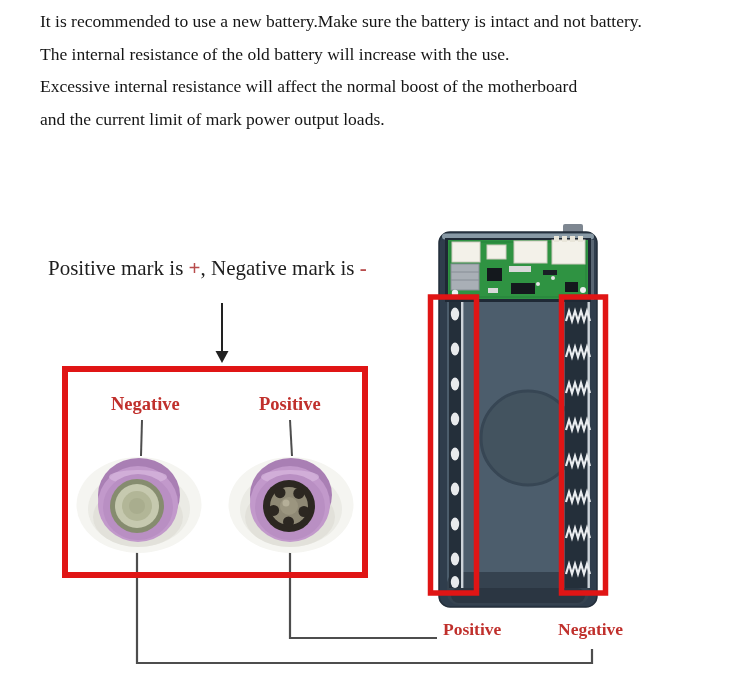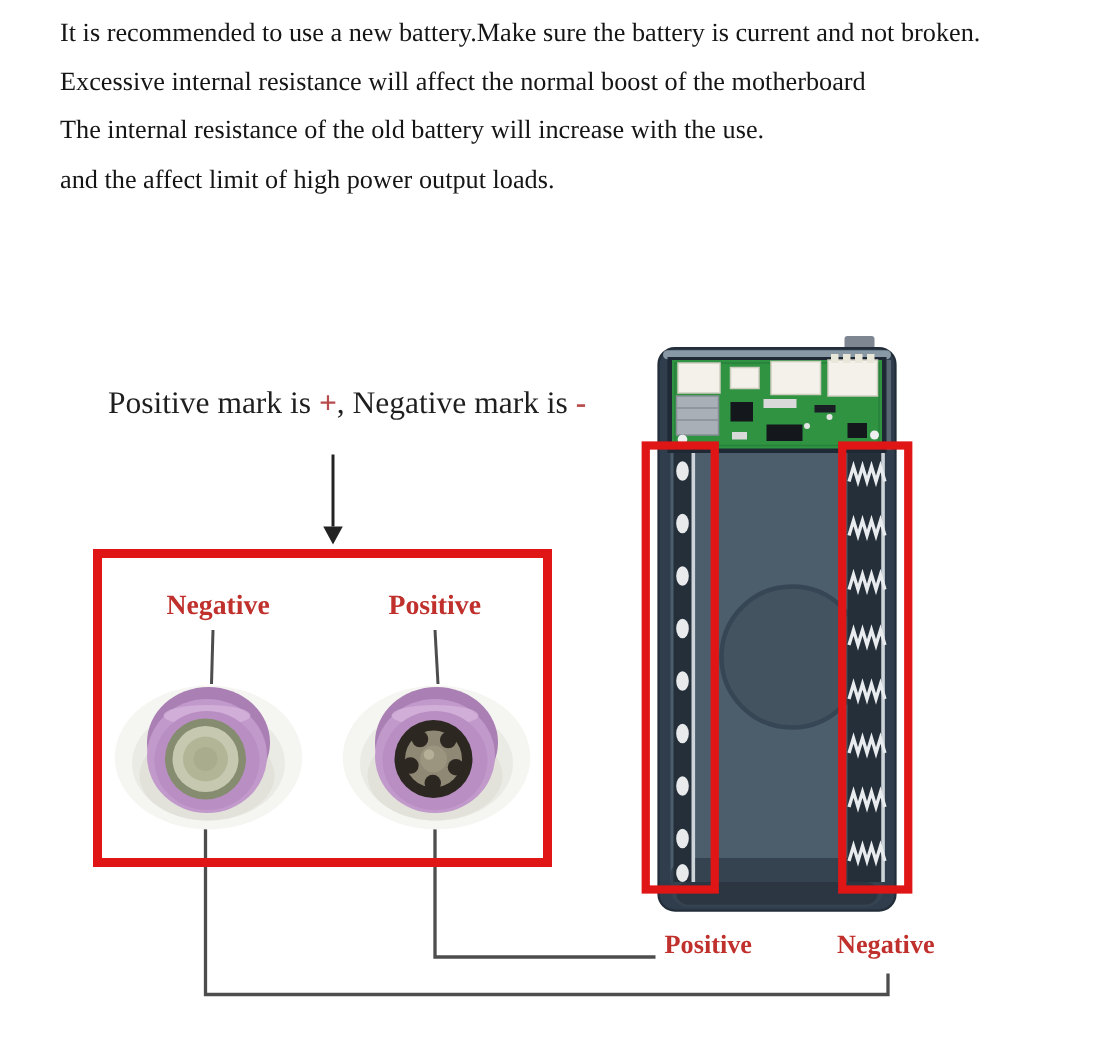--- a/index.html
+++ b/index.html
@@ -2,21 +2,21 @@
 <html><head>
 <meta charset="utf-8">
 <style>
   html,body{margin:0;padding:0;background:#ffffff;}
   .canvas{
     position:relative;width:734px;height:700px;background:#ffffff;overflow:hidden;
     font-family:"Liberation Serif", serif;color:#1c1c1c;
   }
   .instructions{position:absolute;left:40px;top:5px;width:670px;}
   .instructions p{margin:0;font-size:17.5px;line-height:32.6px;white-space:nowrap;color:#151515;}
-  .polarity-note{position:absolute;left:72px;top:256px;font-size:21px;white-space:nowrap;color:#1e1e1e;}
+  .polarity-note{position:absolute;left:48px;top:256px;font-size:21px;white-space:nowrap;color:#1e1e1e;}
   .polarity-note .sym{color:#b84c4c;font-weight:600;}
   .lines-layer{position:absolute;left:0;top:0;z-index:1;pointer-events:none;}
   .red-box{
     position:absolute;left:62px;top:366px;width:306px;height:212px;
     box-sizing:border-box;border:6px solid #e01515;z-index:2;background:transparent;
   }
   .box-label{position:absolute;z-index:4;font-size:18.5px;font-weight:600;color:#c0302c;white-space:nowrap;}
   .box-label.neg{left:111px;top:394px;}
   .box-label.pos{left:259px;top:394px;}
   .bottom-label{position:absolute;z-index:4;font-size:17.5px;font-weight:600;color:#c0302c;white-space:nowrap;}
@@ -26,24 +26,24 @@
   .battery-left{left:75px;top:448px;}
   .battery-right{left:227px;top:448px;}
   .case-svg{position:absolute;left:425px;top:220px;z-index:1;}
 </style>
 </head>
 <body>
 
 <div class="canvas">
 
   <div class="instructions">
-    <p>It is recommended to use a new battery.Make sure the battery is current and not broken.</p>
+    <p>It is recommended to use a new battery.Make sure the battery is intact and not battery.</p>
+    <p>The internal resistance of the old battery will increase with the use.</p>
     <p>Excessive internal resistance will affect the normal boost of the motherboard</p>
-    <p>The internal resistance of the old battery will increase with the use.</p>
-    <p>and the affect limit of high power output loads.</p>
+    <p>and the current limit of mark power output loads.</p>
   </div>
 
   <div class="polarity-note">
     <span>Positive mark is </span><span class="sym">+</span><span>, Negative mark is </span><span class="sym">-</span>
   </div>
 
   <svg class="lines-layer" width="734" height="700" viewBox="0 0 734 700">
     <g>
       <line x1="222" y1="303" x2="222" y2="351" stroke="#222222" stroke-width="2"></line>
       <polygon points="215.5,351 228.5,351 222,363" fill="#222222"></polygon>

